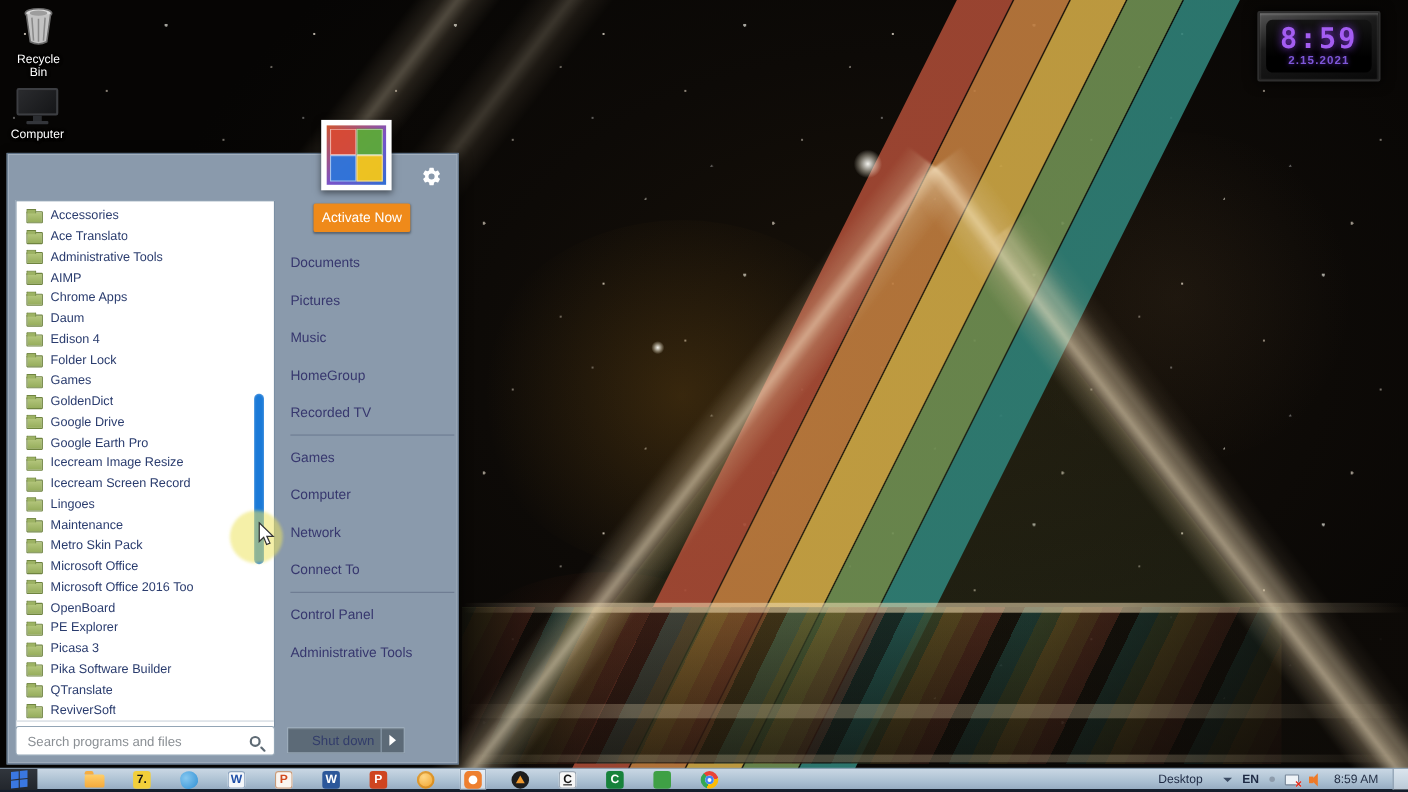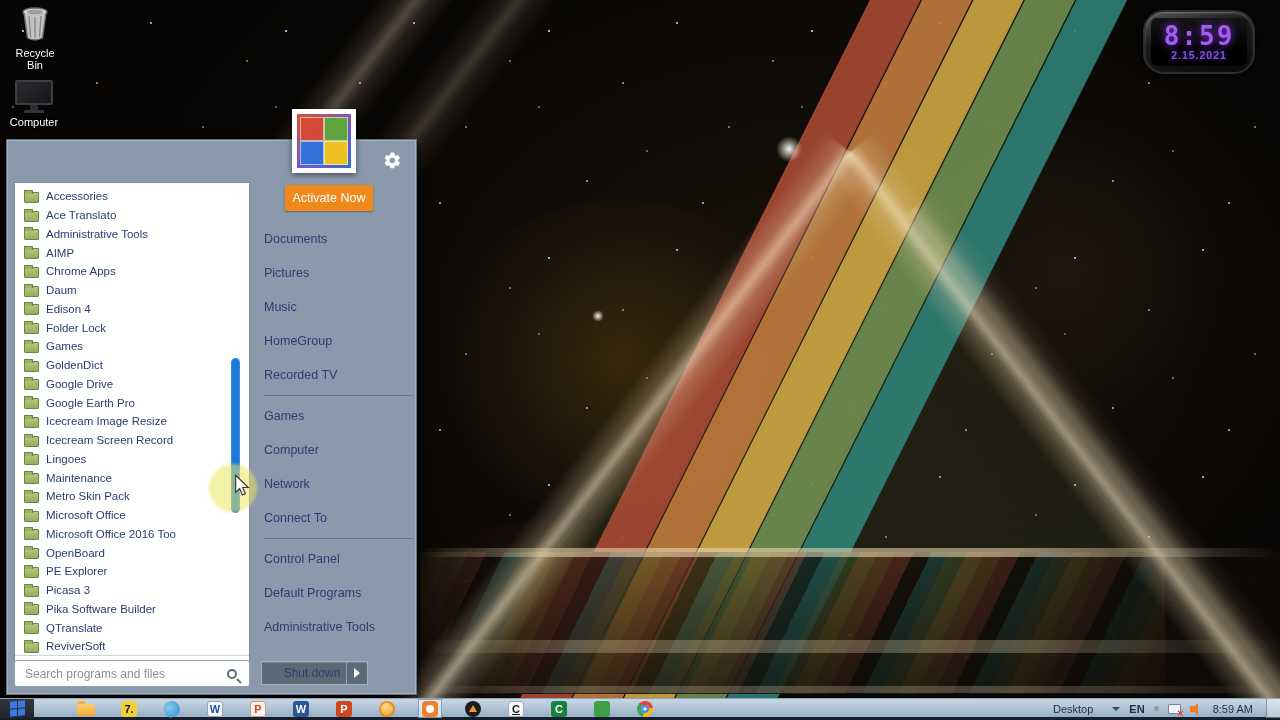--- a/index.html
+++ b/index.html
@@ -66,21 +66,21 @@
   .desk-icon { position:absolute; text-align:center; color:#fff; font-size:11px; }
   .desk-icon .dlabel { display:block; margin-top:3px; text-shadow:1px 1px 2px #000, 0 0 3px #000; }
   .icon-bin { left:6px; top:6px; width:58px; }
   .icon-comp { left:8px; top:80px; width:52px; }
   .monitor { width:38px; height:25px; margin:0 auto; background:linear-gradient(135deg,#2a2b2e,#151618);
     border:2px solid #3c3e42; border-radius:2px; }
   .monitor-stand { width:8px; height:5px; margin:0 auto; background:#2b2d31; }
   .monitor-base { width:20px; height:3px; margin:0 auto; background:#33353a; border-radius:1px; }
 
   
-  .clock { position:absolute; right:25px; top:10px; width:112px; height:64px; border-radius:21px;
+  .clock { position:absolute; right:25px; top:10px; width:112px; height:64px; border-radius:2px;
     background: linear-gradient(165deg,#555 0%,#1b1b1b 38%,#090909 100%);
     border:2px solid #2e2e2e; box-shadow:0 0 12px rgba(0,0,0,.9), inset 0 1px 2px rgba(255,255,255,.3); }
   .clock-face { position:absolute; inset:6px; border-radius:6px; background:linear-gradient(180deg,#141414,#000 70%);
     display:flex; flex-direction:column; align-items:center; justify-content:center; }
   .clock-time { font-family:"DejaVu Sans Mono", monospace; font-weight:bold; font-size:26px; line-height:26px;
     letter-spacing:2px; color:var(--clock-purple,#a45df2); text-shadow:0 0 8px rgba(138,58,238,.95); }
   .clock-date { font-size:10.5px; font-weight:bold; letter-spacing:1px; color:#7e57d8; margin-top:0px;
     text-shadow:0 0 5px rgba(110,50,210,.8); }
 
   
@@ -394,21 +394,20 @@
         <div class="place-item">Music</div>
         <div class="place-item">HomeGroup</div>
         <div class="place-item">Recorded TV</div>
         <div class="places-divider"></div>
         <div class="place-item">Games</div>
         <div class="place-item">Computer</div>
         <div class="place-item">Network</div>
         <div class="place-item">Connect To</div>
         <div class="places-divider"></div>
         <div class="place-item">Control Panel</div>
-        <div class="place-item">Default Programs</div>
         <div class="place-item">Administrative Tools</div>
       </div>
 
     <div class="shutdown">
       <div class="shutdown-main">Shut down</div>
       <div class="shutdown-arrow"></div>
     </div>
 
   </div>
 

